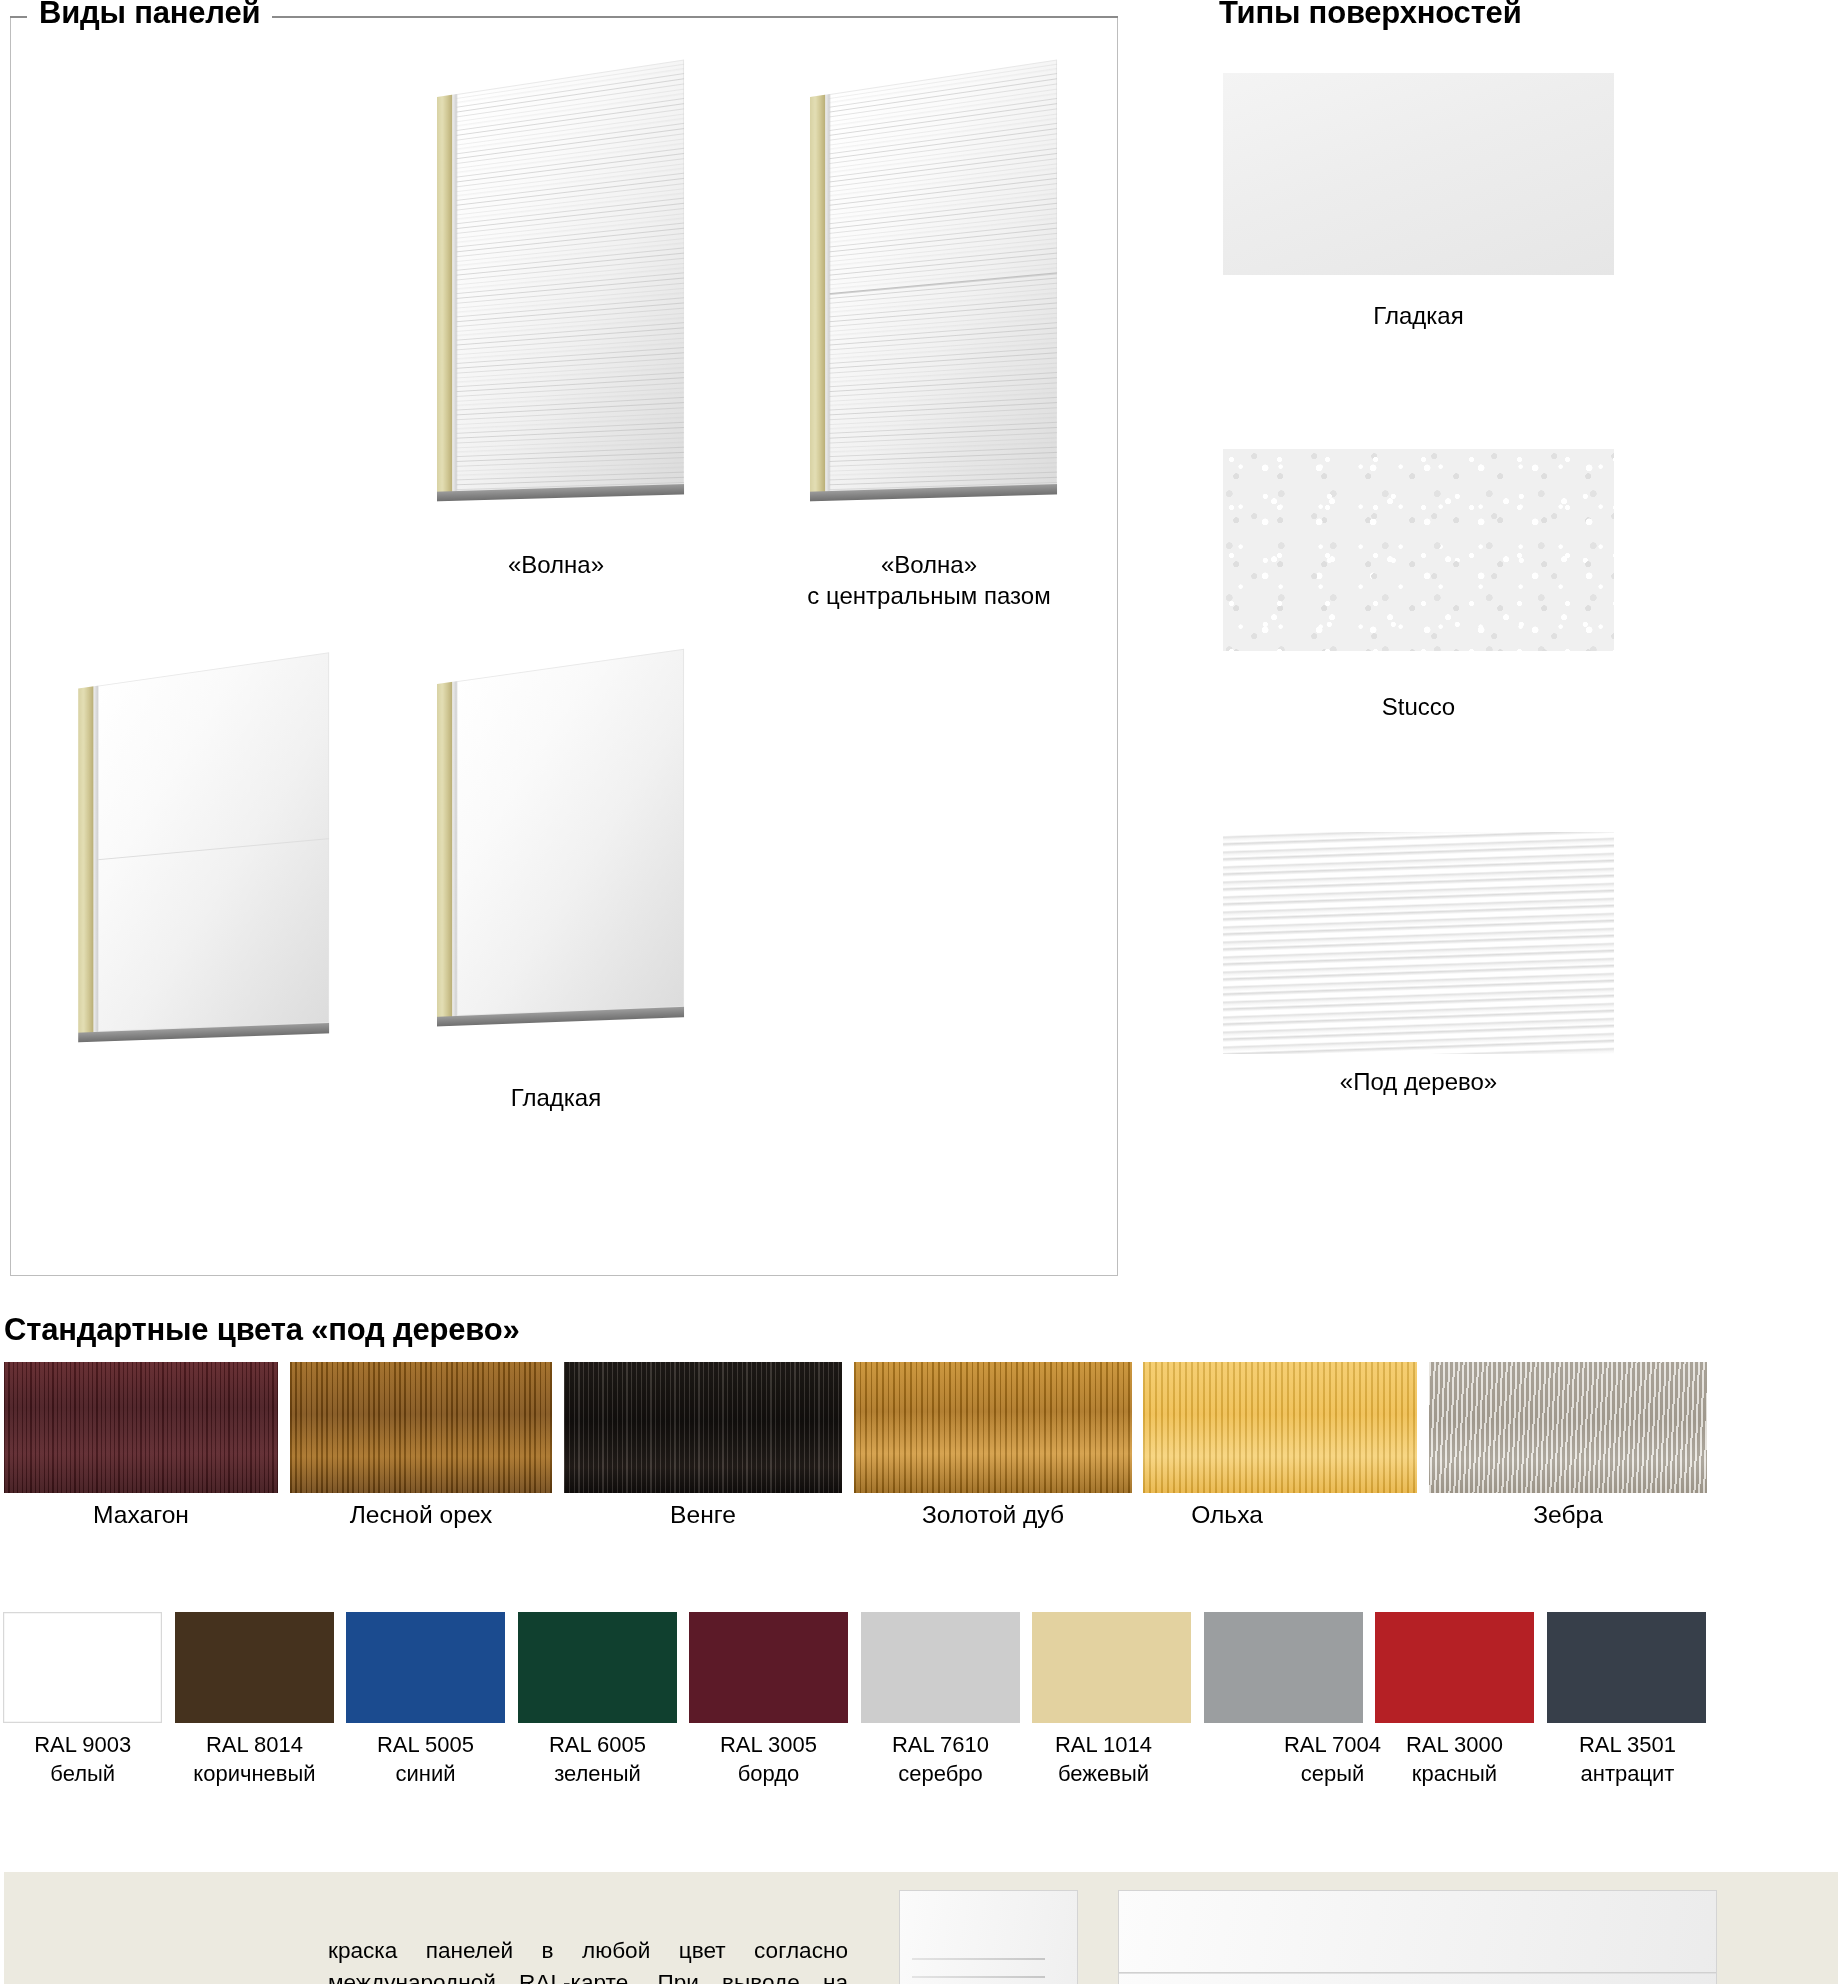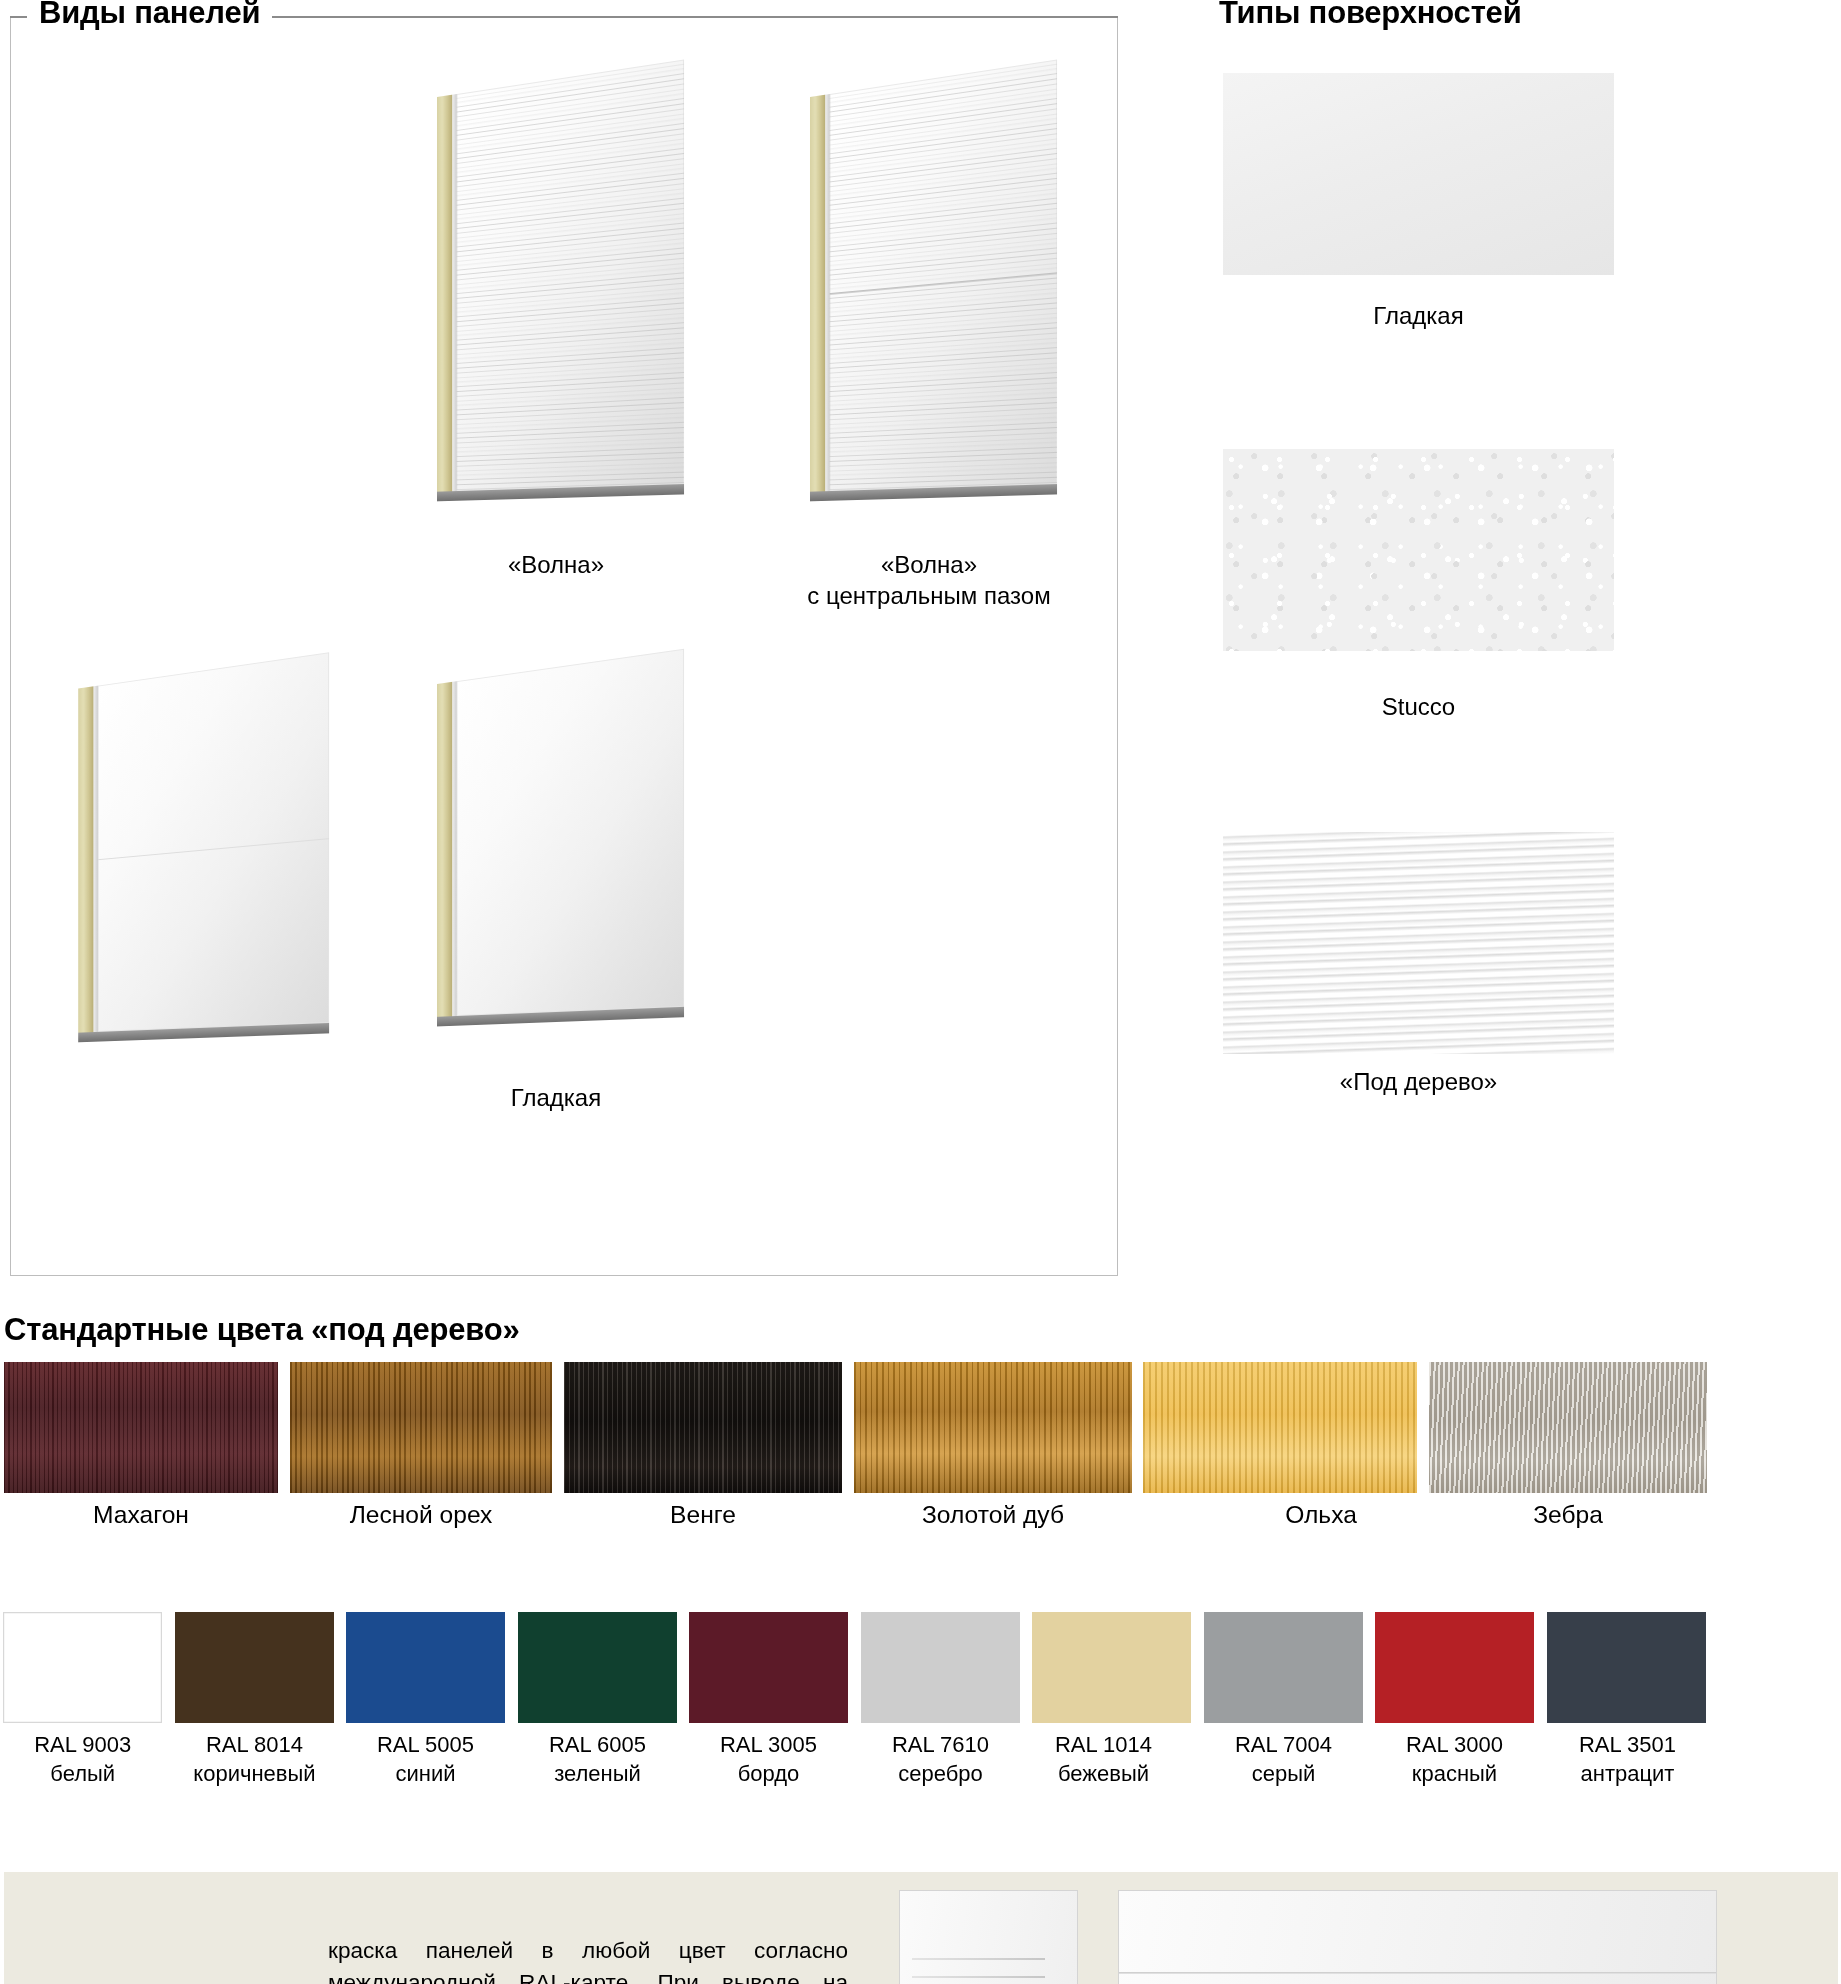--- a/index.html
+++ b/index.html
@@ -232,21 +232,21 @@
     <div class="wood-sw w-walnut" style="left:290px;width:262px;"></div>
     <div class="wood-cap" style="left:290px;width:262px;">Лесной орех</div>
 
     <div class="wood-sw w-wenge" style="left:564px;width:278px;"></div>
     <div class="wood-cap" style="left:564px;width:278px;">Венге</div>
 
     <div class="wood-sw w-goldoak" style="left:854px;width:278px;"></div>
     <div class="wood-cap" style="left:854px;width:278px;">Золотой дуб</div>
 
     <div class="wood-sw w-alder" style="left:1143px;width:274px;"></div>
-    <div class="wood-cap" style="left:1184px;width:274px;">Ольха</div>
+    <div class="wood-cap" style="left:1090px;width:274px;">Ольха</div>
 
     <div class="wood-sw w-zebra" style="left:1429px;width:278px;"></div>
     <div class="wood-cap" style="left:1429px;width:278px;">Зебра</div>
   </div>
 
 
   <div class="ral-row">
     <div class="ral-sw" style="left:3.2px;width:159px;background:#ffffff;box-shadow:inset 0 0 0 1.2px #d8d8d8;"></div>
     <div class="ral-cap" style="left:3.2px;width:159px;"><span>RAL 9003</span><br><span>белый</span></div>
 
@@ -262,21 +262,21 @@
     <div class="ral-sw" style="left:689px;width:159px;background:#5c1a28;"></div>
     <div class="ral-cap" style="left:689px;width:159px;"><span>RAL 3005</span><br><span>бордо</span></div>
 
     <div class="ral-sw" style="left:861px;width:159px;background:#cdcdcd;"></div>
     <div class="ral-cap" style="left:861px;width:159px;"><span>RAL 7610</span><br><span>серебро</span></div>
 
     <div class="ral-sw" style="left:1032px;width:159px;background:#e3d2a0;"></div>
     <div class="ral-cap" style="left:1020px;width:167px;"><span>RAL 1014</span><br><span>бежевый</span></div>
 
     <div class="ral-sw" style="left:1204px;width:159px;background:#9b9ea0;"></div>
-    <div class="ral-cap" style="left:1204px;width:159px;"><span>RAL 7004</span><br><span>серый</span></div>
+    <div class="ral-cap" style="left:1253px;width:159px;"><span>RAL 7004</span><br><span>серый</span></div>
 
     <div class="ral-sw" style="left:1375px;width:159px;background:#b52025;"></div>
     <div class="ral-cap" style="left:1375px;width:159px;"><span>RAL 3000</span><br><span>красный</span></div>
 
     <div class="ral-sw" style="left:1547px;width:159px;background:#373f4a;"></div>
     <div class="ral-cap" style="left:1540px;width:175px;"><span>RAL 3501</span><br><span>антрацит</span></div>
   </div>
 
   <div id="bottom-band"></div>
 

